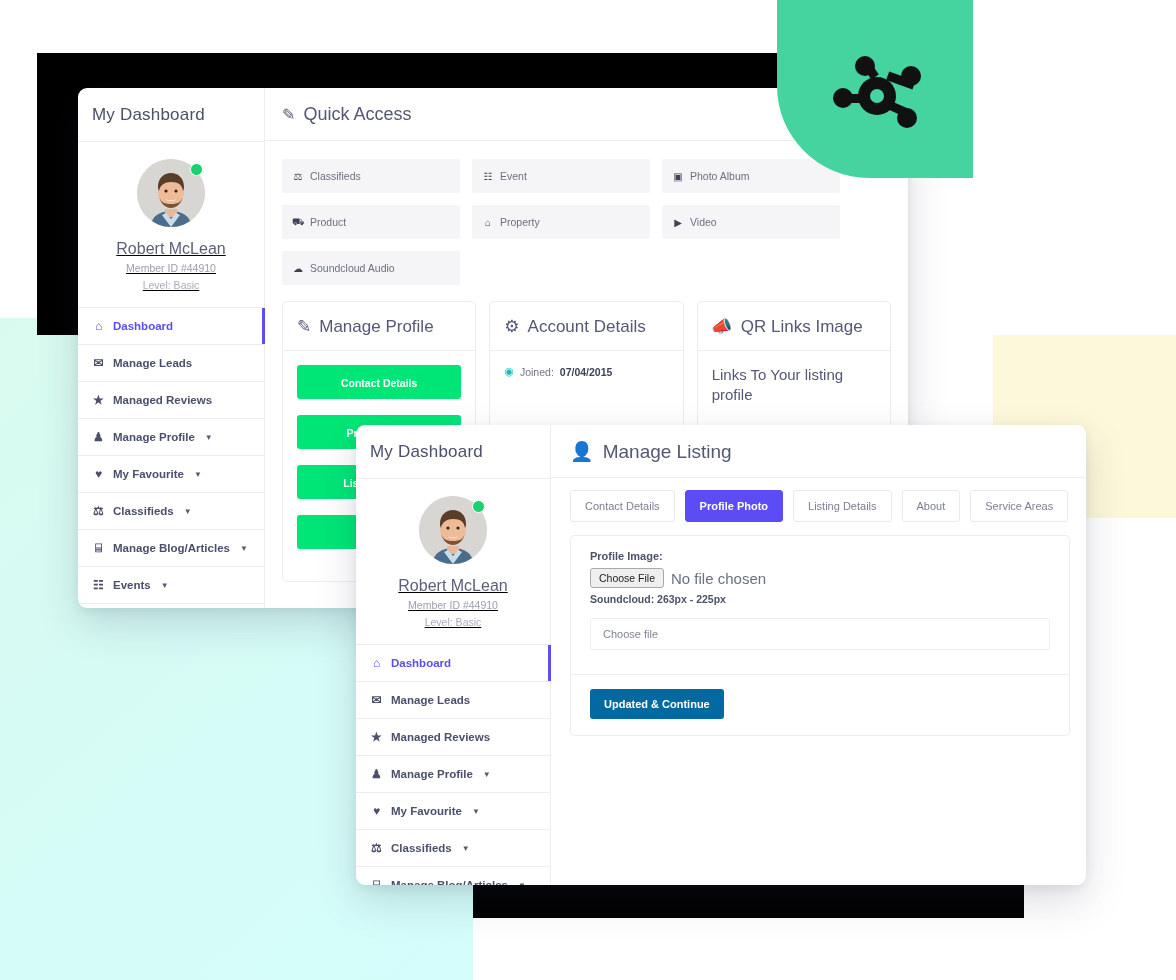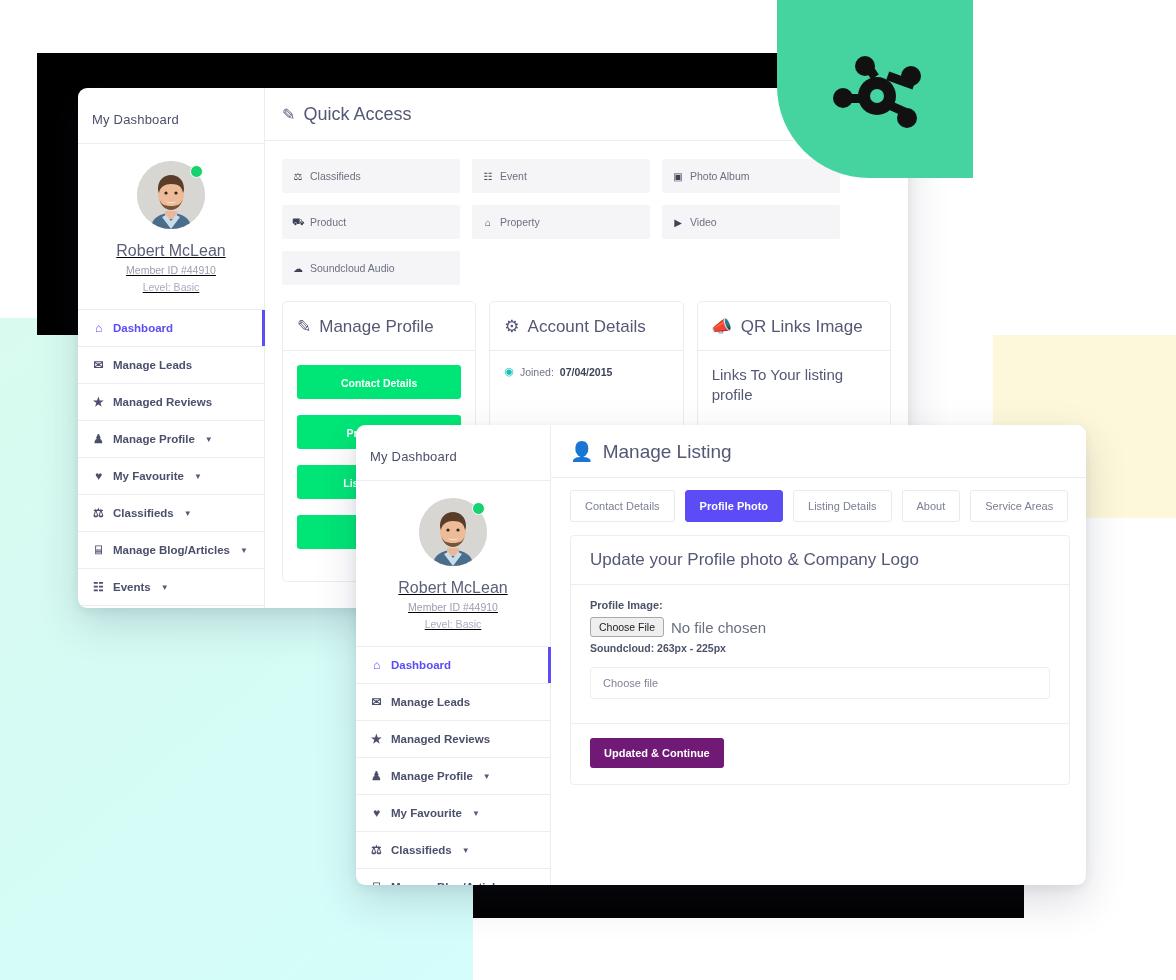--- a/index.html
+++ b/index.html
@@ -45,21 +45,21 @@
     box-shadow:0 16px 40px rgba(40,50,80,.17), 0 3px 10px rgba(40,50,80,.08);
     overflow:hidden;
   }
 
   
   .win-back{left:78px;top:88px;width:830px;height:520px;display:flex;}
   .win-back .sidebar{width:186px;flex:none;border-right:1px solid #ececf2;}
   .win-back .content{flex:1;padding:0 0 0 0;}
 
   .side-title{
-    font-size:13px;color:#4b4f6b;padding:24px 0 16px 14px;
+    font-size:17px;color:#4b4f6b;padding:17px 0 16px 14px;
     border-bottom:1px solid #ececf2;font-weight:400;letter-spacing:.2px;
   }
   .prof-block{padding:17px 10px 16px;text-align:center;border-bottom:1px solid #ececf2;text-decoration:underline;}
   .avatar-wrap{position:relative;display:inline-block;}
   .avatar{
     width:68px;height:68px;border-radius:50%;
     background:#d6d5d1;overflow:hidden;display:block;
   }
   .avatar svg{display:block;}
   .dot-online{
@@ -146,21 +146,21 @@
     font-size:10.5px;color:#222;padding:3px 8px;cursor:pointer;font-family:inherit;
   }
   .file-none{font-size:15px;color:#6a6f82;}
   .f-rec{font-size:10.5px;color:#4e5269;font-weight:bold;margin-bottom:13px;}
   .choose-box{
     border:1px solid #eceef3;border-radius:3px;height:30px;display:flex;align-items:center;
     padding-left:12px;font-size:11px;color:#80849a;margin-bottom:14px;cursor:pointer;
   }
   .form-foot{border-top:1px solid #ececf2;padding:14px 19px 16px;}
   .btn-purple{
-    background:#701a75;color:#fff;border:0;border-radius:3px;
+    background:#0369a1;color:#fff;border:0;border-radius:3px;
     font-size:11px;font-weight:bold;padding:9px 14px;cursor:pointer;font-family:inherit;
   }
 </style>
 </head>
 <body>
 
 <div class="stage">
 
   <div class="deco-mint"></div>
   <div class="deco-black-top"></div>
@@ -414,21 +414,20 @@
 
       <div class="tabs" id="ml-tabs">
           <div class="tab">Contact Details</div>
           <div class="tab active">Profile Photo</div>
           <div class="tab">Listing Details</div>
           <div class="tab">About</div>
           <div class="tab">Service Areas</div>
         </div>
 
       <div class="form-card">
-        <div class="form-title">Update your Profile photo &amp; Company Logo</div>
         <div class="form-body">
           <div class="f-label">Profile Image:</div>
           <div class="file-row">
             <button class="file-btn">Choose File</button>
             <span class="file-none">No file chosen</span>
           </div>
           <div class="f-rec">Soundcloud: 263px - 225px</div>
 
           <div class="choose-box">Choose file</div>
         </div>

